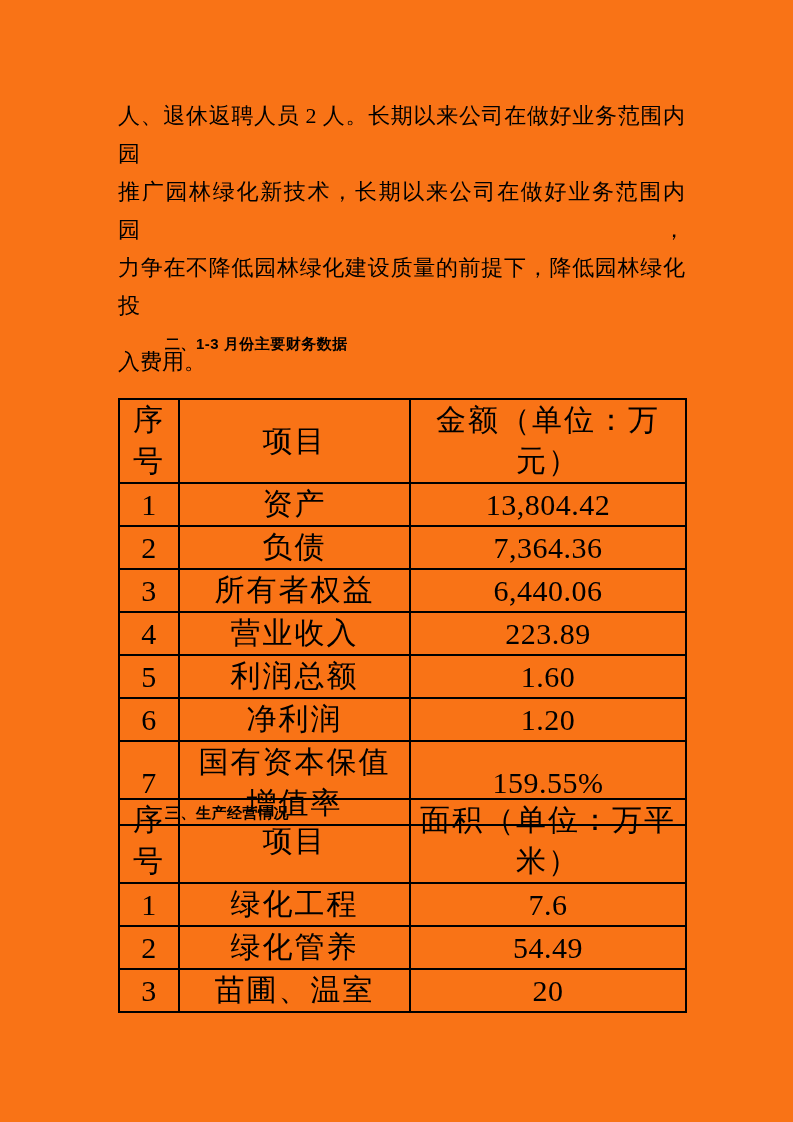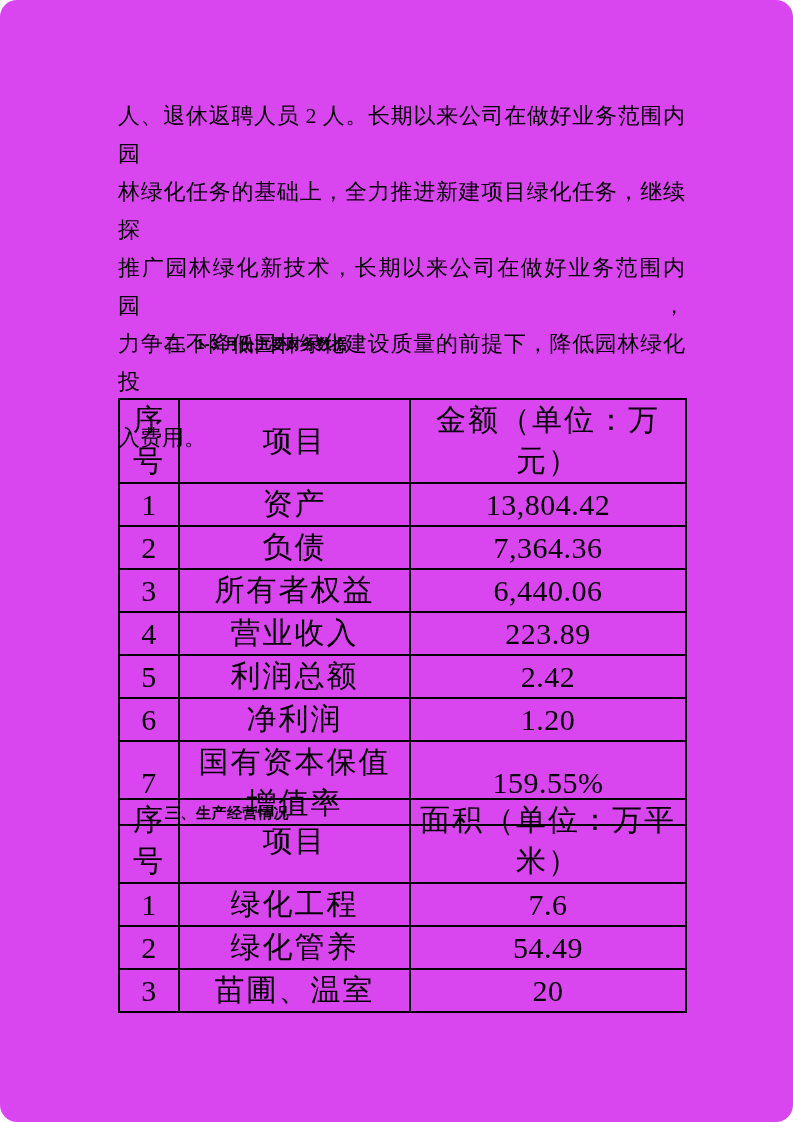--- a/index.html
+++ b/index.html
@@ -1,24 +1,23 @@
 <!DOCTYPE html>
 <html><head>
 <meta charset="utf-8">
 <style>
   html, body { margin: 0; padding: 0; background: #ffffff; }
   .page {
     position: relative;
     width: 793px;
     height: 1122px;
-    background: #d946ef;
+    background: #f97316;
     color: #000000;
     font-family: "Liberation Serif", "DejaVu Serif", serif;
     overflow: hidden;
-    border-radius: 17px;
   }
   
   .intro {
     position: absolute;
     left: 118px;
     top: 97px;
     width: 567px;
     font-size: 22px;
     line-height: 38px;
     color: #000000;
@@ -75,21 +74,20 @@
   .table-production tr.header-row { height: 46px; }
   .table-production tr.data-row   { height: 43px; }
 </style>
 </head>
 <body>
 
 <div class="page">
 
   <div class="intro">
     <div class="line">人、退休返聘人员 2 人。长期以来公司在做好业务范围内园</div>
-    <div class="line">林绿化任务的基础上，全力推进新建项目绿化任务，继续探</div>
     <div class="line">推广园林绿化新技术，长期以来公司在做好业务范围内园，</div>
     <div class="line">力争在不降低园林绿化建设质量的前提下，降低园林绿化投</div>
     <div class="line last">入费用。</div>
   </div>
 
   <div class="heading heading-finance">二、1-3 月份主要财务数据</div>
 
   <table class="doc-table table-finance">
     <colgroup>
       <col class="col-index">
@@ -118,21 +116,21 @@
       <td class="num-cell">6,440.06</td>
     </tr>
     <tr class="data-row">
       <td class="num-cell">4</td>
       <td>营业收入</td>
       <td class="num-cell">223.89</td>
     </tr>
     <tr class="data-row">
       <td class="num-cell">5</td>
       <td>利润总额</td>
-      <td class="num-cell">2.42</td>
+      <td class="num-cell">1.60</td>
     </tr>
     <tr class="data-row">
       <td class="num-cell">6</td>
       <td>净利润</td>
       <td class="num-cell">1.20</td>
     </tr>
     <tr class="data-row">
       <td class="num-cell">7</td>
       <td>国有资本保值增值率</td>
       <td class="num-cell">159.55%</td>

